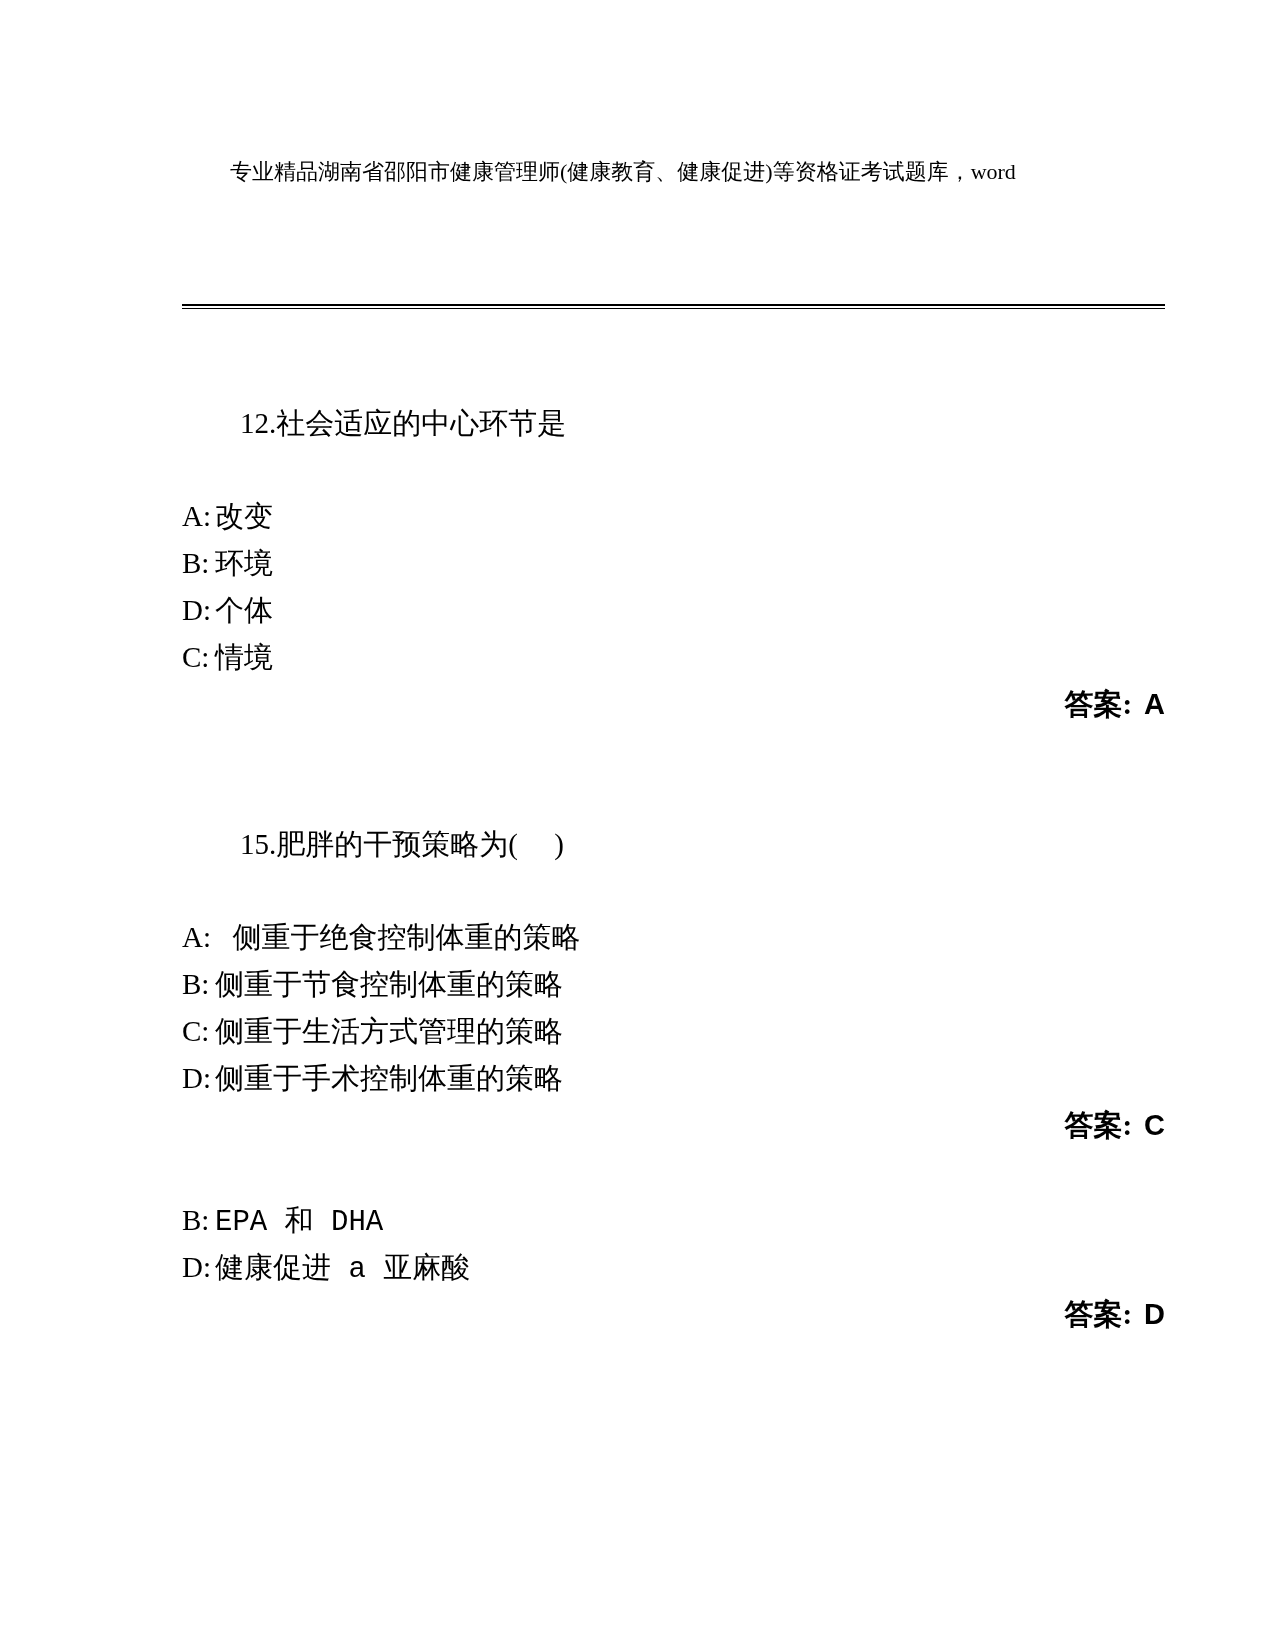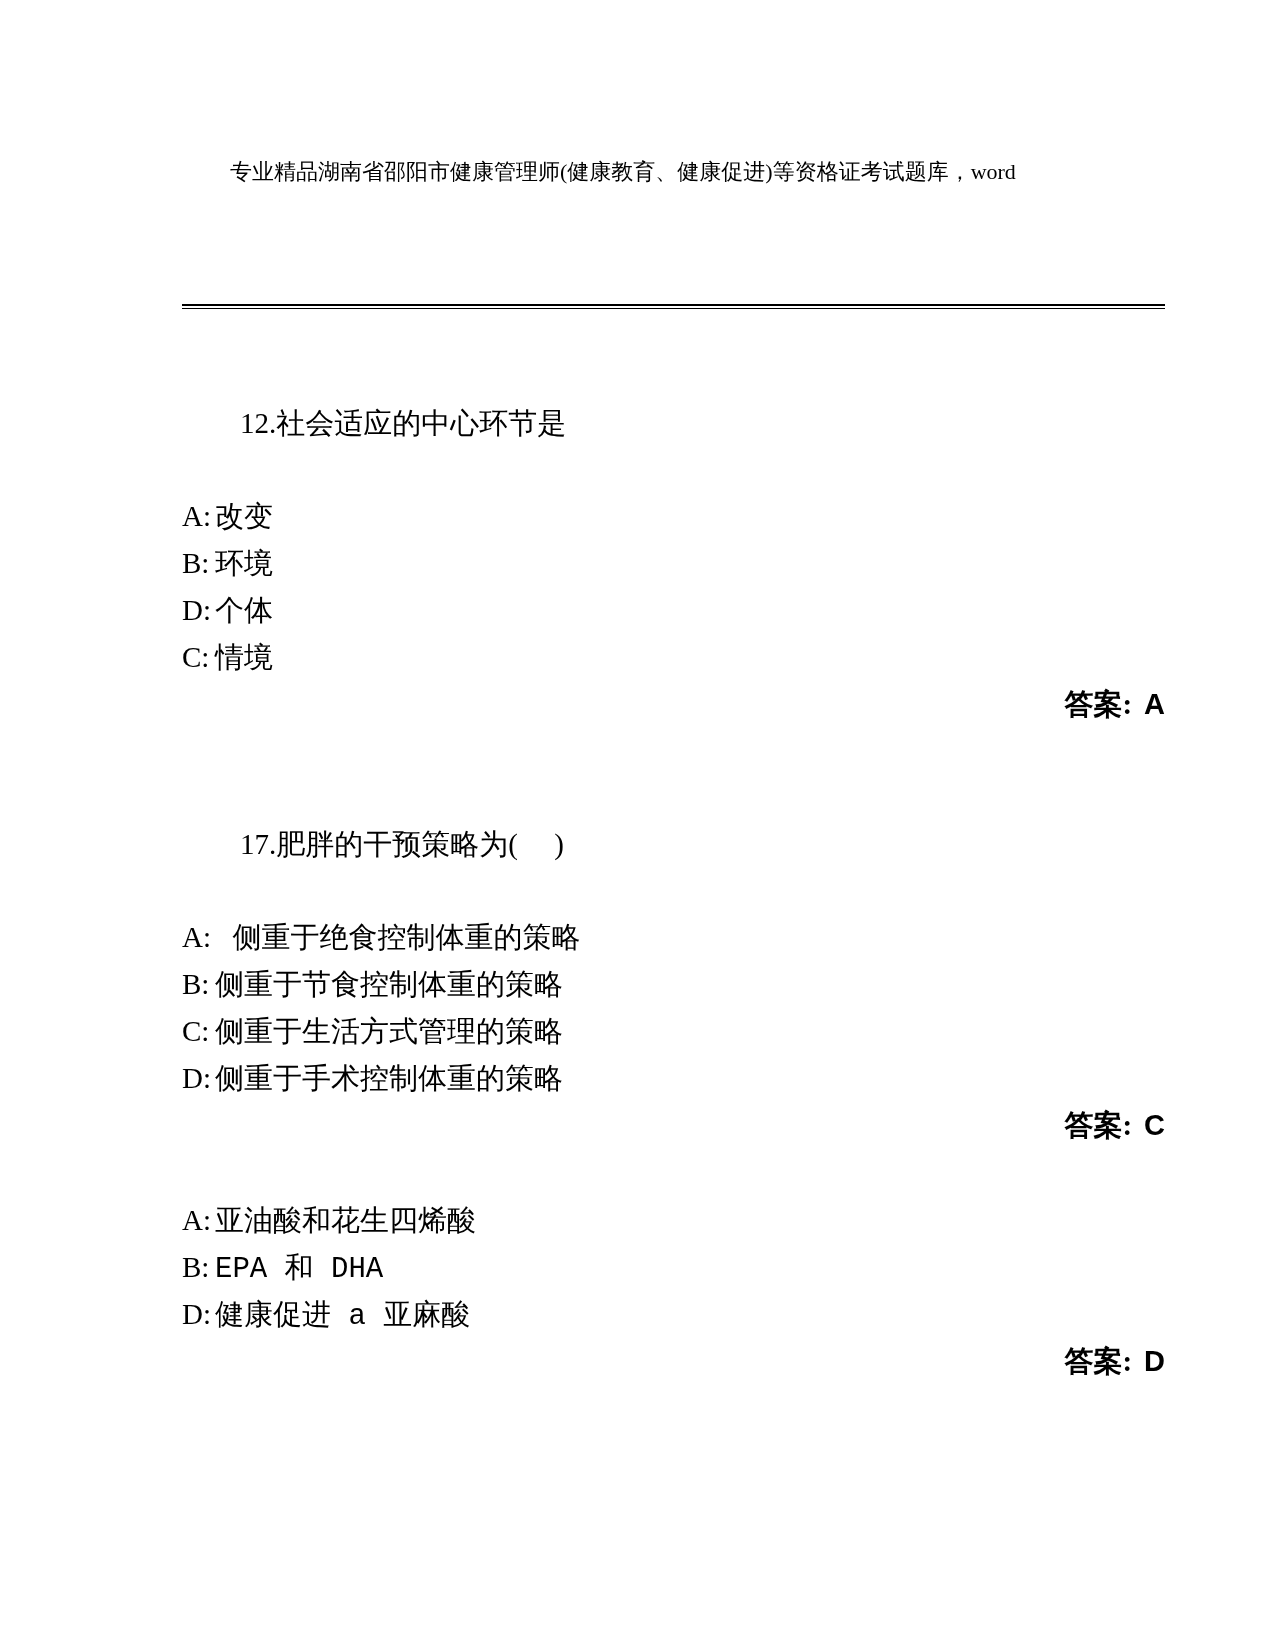--- a/index.html
+++ b/index.html
@@ -94,44 +94,41 @@
       <div class="opt">
         <span class="opt-label">C:</span><span class="opt-text">情境</span>
       </div>
       <div class="answer">
         <span>答案:</span><span class="answer-value">A</span>
       </div>
     </div>
 
     <div class="question">
       <div class="q-title">
-        <span class="q-num">17.</span><span>肥胖的干预策略为(     )</span>
+        <span class="q-num">15.</span><span>肥胖的干预策略为(     )</span>
       </div>
       <div class="opt">
         <span class="opt-label">A:</span><span class="opt-text"> 侧重于绝食控制体重的策略</span>
       </div>
       <div class="opt">
         <span class="opt-label">B:</span><span class="opt-text">侧重于节食控制体重的策略</span>
       </div>
       <div class="opt">
         <span class="opt-label">C:</span><span class="opt-text">侧重于生活方式管理的策略</span>
       </div>
       <div class="opt">
         <span class="opt-label">D:</span><span class="opt-text">侧重于手术控制体重的策略</span>
       </div>
       <div class="answer">
         <span>答案:</span><span class="answer-value">C</span>
       </div>
     </div>
 
     <div class="question">
       <div class="opt">
-        <span class="opt-label">A:</span><span class="opt-text">亚油酸和花生四烯酸</span>
-      </div>
-      <div class="opt">
         <span class="opt-label">B:</span><span class="opt-text">EPA 和 DHA</span>
       </div>
       <div class="opt">
         <span class="opt-label">D:</span><span class="opt-text">健康促进 a 亚麻酸</span>
       </div>
       <div class="answer">
         <span>答案:</span><span class="answer-value">D</span>
       </div>
     </div>
 

